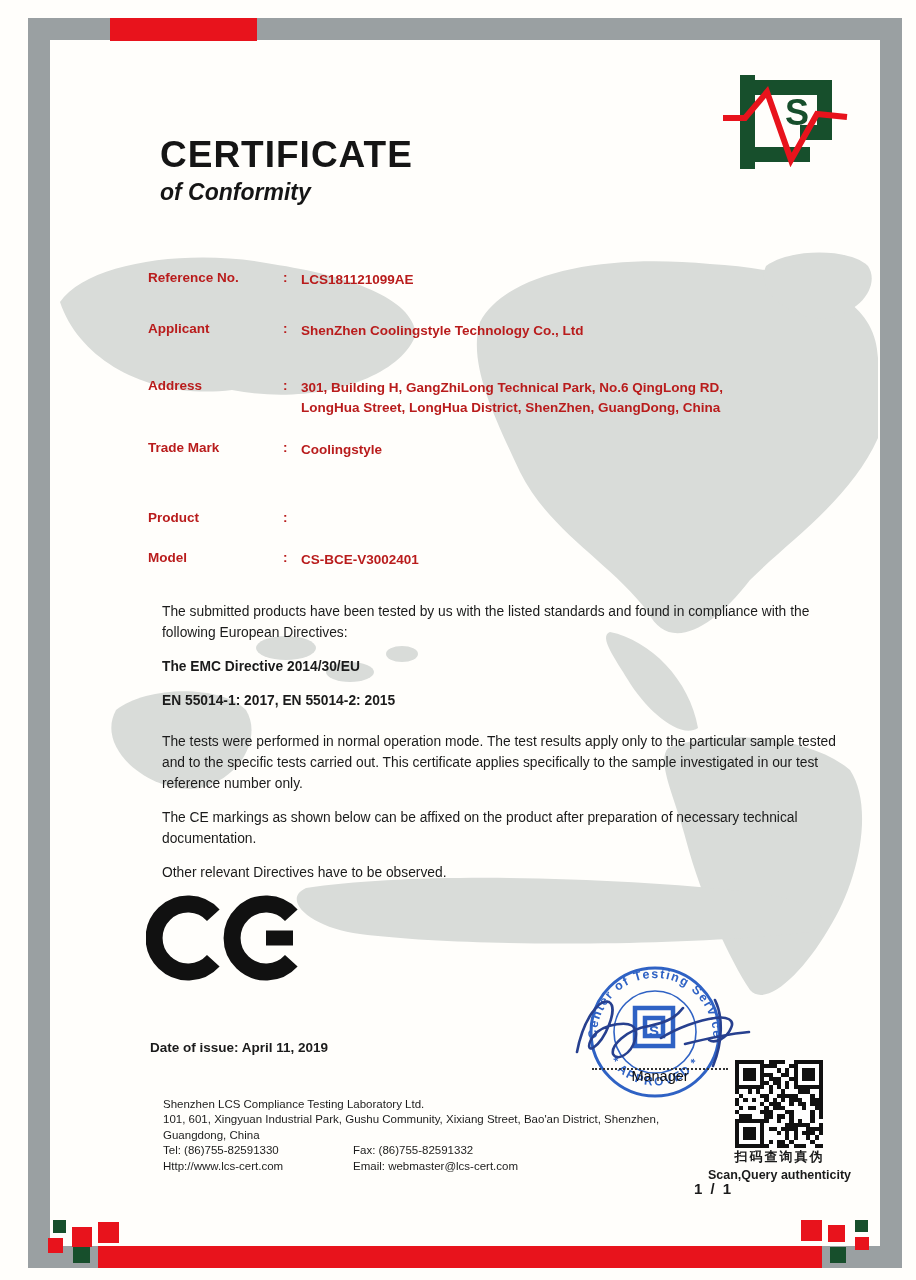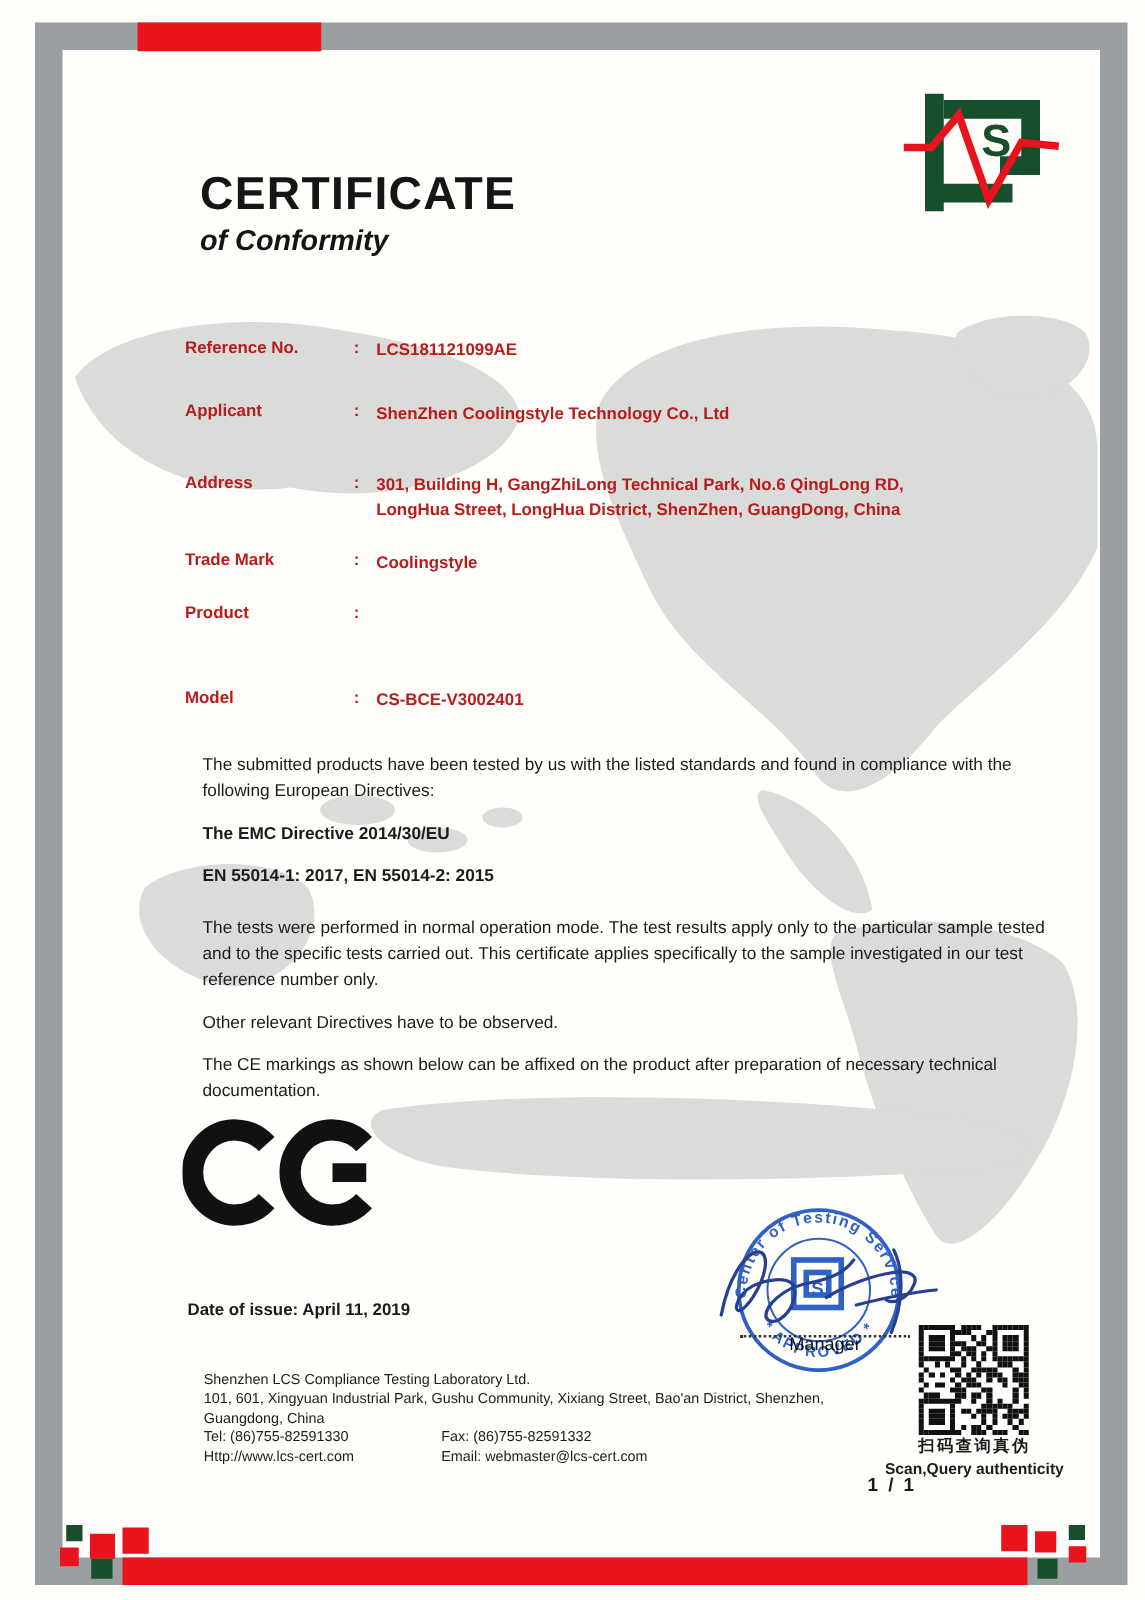--- a/index.html
+++ b/index.html
@@ -117,38 +117,38 @@
       <div class="frow" style="top:116px">
         <span class="lbl">Address</span>
         <span class="col">:</span>
         <span class="val">301, Building H, GangZhiLong Technical Park, No.6 QingLong RD, LongHua Street, LongHua District, ShenZhen, GuangDong, China</span>
       </div>
       <div class="frow" style="top:178px">
         <span class="lbl">Trade Mark</span>
         <span class="col">:</span>
         <span class="val">Coolingstyle</span>
       </div>
-      <div class="frow" style="top:220px">
+      <div class="frow" style="top:248px">
         <span class="lbl">Product</span>
         <span class="col">:</span>
       </div>
       <div class="frow" style="top:288px">
         <span class="lbl">Model</span>
         <span class="col">:</span>
         <span class="val">CS-BCE-V3002401</span>
       </div>
     </div>
 
     <div class="bodytext">
       <p>The submitted products have been tested by us with the listed standards and found in compliance with the following European Directives:</p>
       <p class="b">The EMC Directive 2014/30/EU</p>
       <p class="b">EN 55014-1: 2017, EN 55014-2: 2015</p>
       <p class="gap">The tests were performed in normal operation mode. The test results apply only to the particular sample tested and to the specific tests carried out. This certificate applies specifically to the sample investigated in our test reference number only.</p>
+      <p>The CE markings as shown below can be affixed on the product after preparation of necessary technical documentation.</p>
       <p>Other relevant Directives have to be observed.</p>
-      <p>The CE markings as shown below can be affixed on the product after preparation of necessary technical documentation.</p>
     </div>
 
     <svg class="ce" viewBox="0 0 160 110">
       <g fill="none" stroke="#111" stroke-width="17">
         <path d="M67.3,32.2 A34,34 0 1 0 67.3,77.8"></path>
         <path d="M145.3,32.2 A34,34 0 1 0 145.3,77.8"></path>
         <path d="M120,55 L147,55" stroke-width="15"></path>
       </g>
     </svg>
 

